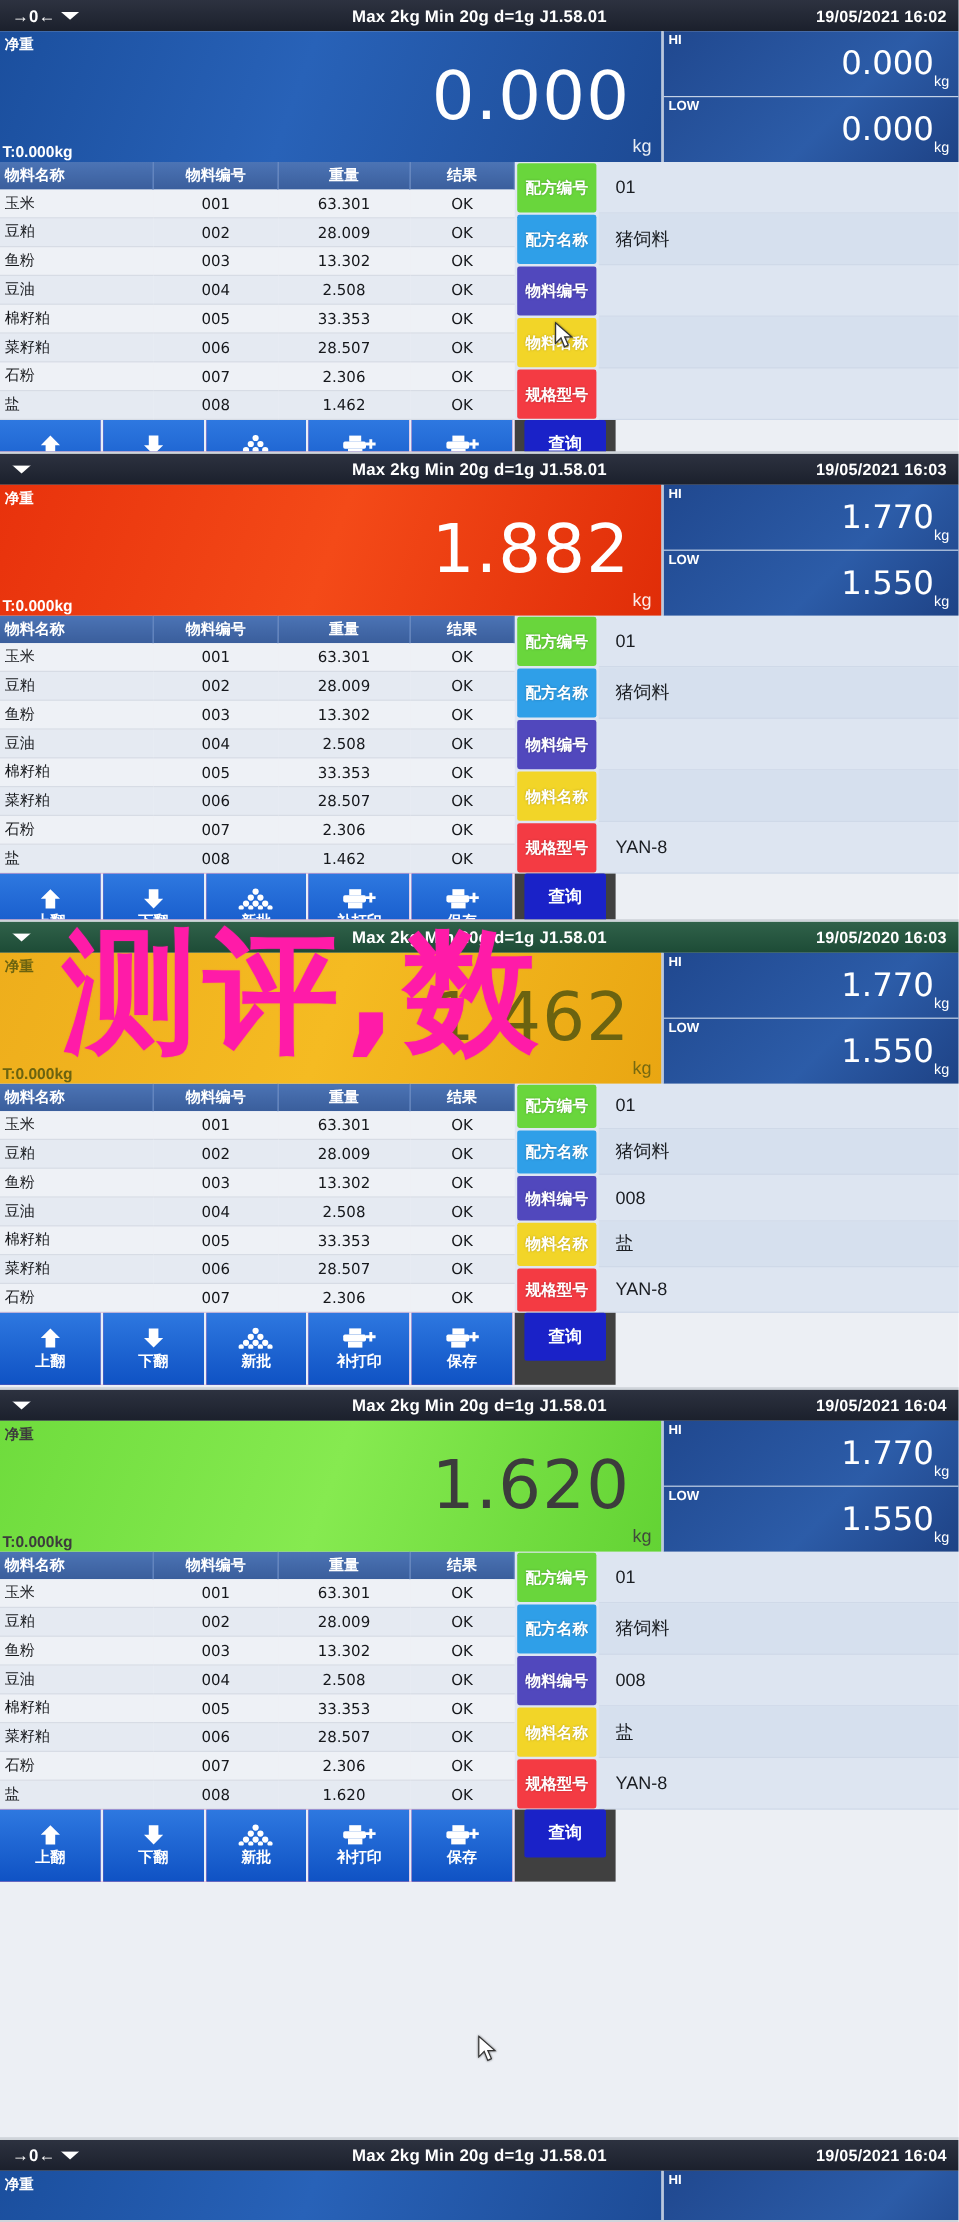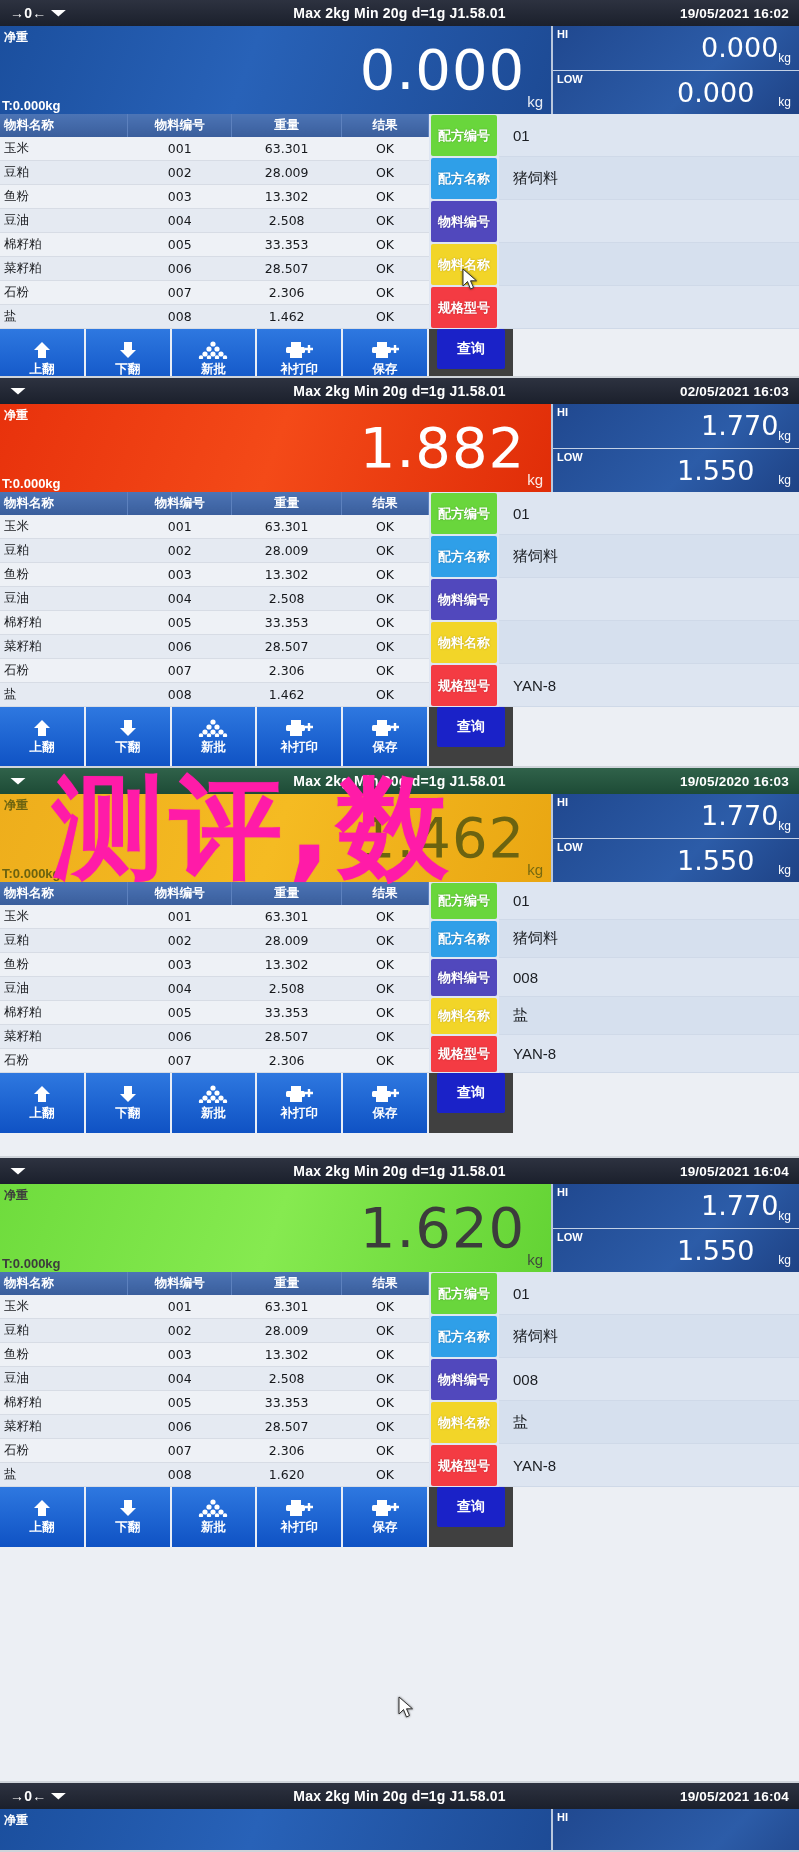--- a/index.html
+++ b/index.html
@@ -46,21 +46,21 @@
   .sb-center { position:absolute; left:0; right:0; text-align:center; pointer-events:none; }
   .sb-right { margin-left:auto; z-index:2; font-size:13.5px; }
   .zero-ic { font-weight:bold; font-size:14px; }
   .stable-ic { display:inline-block; width:16px; height:7px; background:#fff;
      clip-path: polygon(0 0, 100% 0, 50% 100%); }
 
   
   .display {
     position: relative;
     display: flex;
-    height: 88px;
+    height: 109px;
   }
   .big-weight {
     position: relative;
     flex: 1 1 auto;
     background: linear-gradient(110deg,#1b4f9e 0%, #2862b8 45%, #1d4a94 100%);
     color: #ffffff;
     display:flex; align-items:center; justify-content:flex-end;
     padding-right: 8px;
   }
   .big-weight.red   { background: linear-gradient(110deg,#e8320c 0%, #f44a18 50%, #e02d08 100%); color:#fff; }
@@ -74,21 +74,21 @@
   .unit-kg { font-size:15px; align-self:flex-end; margin-bottom:4px; margin-left:2px; opacity:.9; }
 
   .hilow {
     width: 248px;
     background: linear-gradient(135deg,#20488f 0%, #2c5ca8 60%, #1e4285 100%);
     color:#ffffff;
     border-left: 2px solid #b9c7dd;
     display:flex; flex-direction:column;
   }
   .hl-row { flex:1; position:relative; display:flex; align-items:center; justify-content:flex-end; padding-right:8px; }
-  .hl-row + .hl-row { border-top:1px solid #c3d1e6;gap:24px; }
+  .hl-row + .hl-row { border-top:1px solid #c3d1e6; }
   .hl-tag { position:absolute; left:4px; top:2px; font-size:11px; font-weight:bold; }
   .hl-val { font-size:27px; font-weight:400; font-family:"DejaVu Sans","Liberation Sans",sans-serif; }
   .hl-unit { font-size:12px; align-self:flex-end; margin-bottom:5px; }
 
   
   .body-wrap { display:flex; }
   .table-wrap { width: 429px; background:#eef1f6; }
   table.mat { width:100%; border-collapse:collapse; }
   table.mat th {
     background: linear-gradient(180deg,#4c74b5 0%, #3a5e9c 100%);
@@ -339,21 +339,21 @@
         </svg>
     </div>
   </div>
 
   <div class="panel p2">
     <div class="statusbar">
       <div class="sb-left">
         <span class="stable-ic"></span>
       </div>
       <div class="sb-center">Max 2kg  Min 20g  d=1g    J1.58.01</div>
-      <div class="sb-right">02/05/2021  16:03</div>
+      <div class="sb-right">19/05/2021  16:03</div>
     </div>
     <div class="display">
       <div class="big-weight red">
         <span class="netlabel">净重</span>
         <span class="tarelabel">T:0.000kg</span>
         <span class="big-num">1.882</span>
         <span class="unit-kg">kg</span>
       </div>
       <div class="hilow">
         <div class="hl-row">

